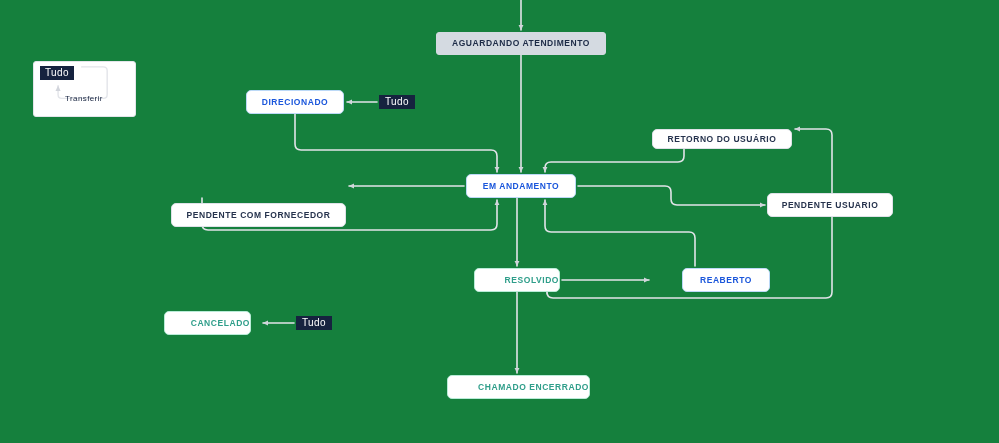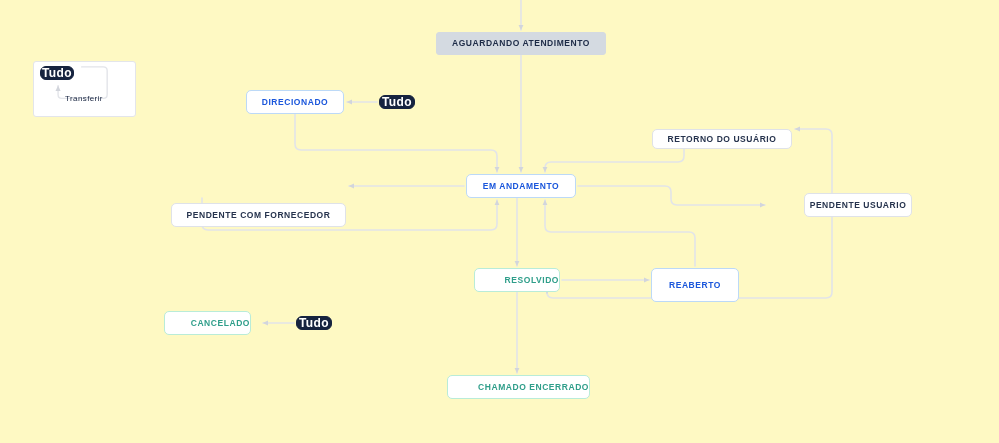--- a/index.html
+++ b/index.html
@@ -7,21 +7,21 @@
     padding: 0;
     background: #ffffff;
   }
   body {
     font-family: "Liberation Sans", sans-serif;
   }
   #canvas {
     position: relative;
     width: 999px;
     height: 443px;
-    background: #fef9c3;
+    background: #15803d;
     overflow: hidden;
   }
   #edges {
     position: absolute;
     left: 0;
     top: 0;
     width: 999px;
     height: 443px;
     pointer-events: none;
   }
@@ -58,24 +58,24 @@
   .node.green {
     border-color: #b9ecd8;
     color: #2f9e8a;
     justify-content: flex-end;
   }
   .badge {
     position: absolute;
     box-sizing: border-box;
     background: #16233f;
     color: #ffffff;
-    font-size: 12px;
-    font-weight: bold;
+    font-size: 10px;
+    font-weight: normal;
     letter-spacing: 0.4px;
-    border-radius: 6px;
+    border-radius: 0;
     display: flex;
     align-items: center;
     justify-content: center;
     line-height: 1;
     border: 1px solid #16233f;
   }
   .legend {
     position: absolute;
     box-sizing: border-box;
     background: #ffffff;
@@ -157,29 +157,29 @@
   </div>
 
   <div class="node blue" style="left:466px;top:174px;width:110px;height:24px;">
     <span>EM ANDAMENTO</span>
   </div>
 
   <div class="node gray" style="left:652px;top:117px;width:140px;height:20px;margin-top:12px;">
     <span>RETORNO DO USUÁRIO</span>
   </div>
 
-  <div class="node gray" style="left:804px;top:193px;width:108px;height:24px;">
+  <div class="node gray" style="left:767px;top:193px;width:126px;height:24px;">
     <span>PENDENTE USUARIO</span>
   </div>
 
   <div class="node green" style="left:474px;top:268px;width:86px;height:24px;">
     <span>RESOLVIDO</span>
   </div>
 
-  <div class="node blue" style="left:651px;top:268px;width:88px;height:34px;">
+  <div class="node blue" style="left:682px;top:268px;width:88px;height:24px;">
     <span>REABERTO</span>
   </div>
 
   <div class="node green" style="left:164px;top:311px;width:87px;height:24px;">
     <span>CANCELADO</span>
   </div>
 
   <div class="node green" style="left:447px;top:375px;width:143px;height:24px;">
     <span>CHAMADO ENCERRADO</span>
   </div>

